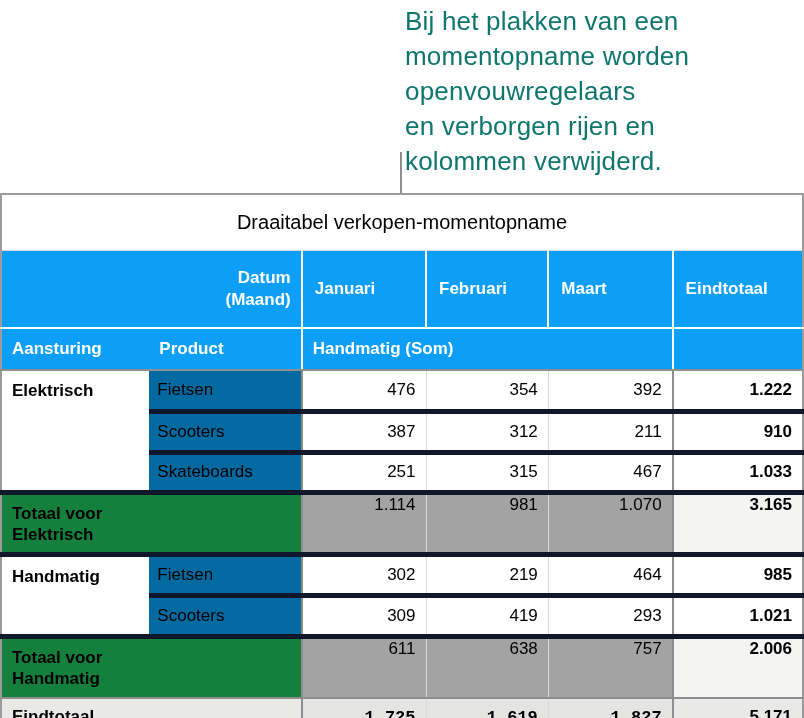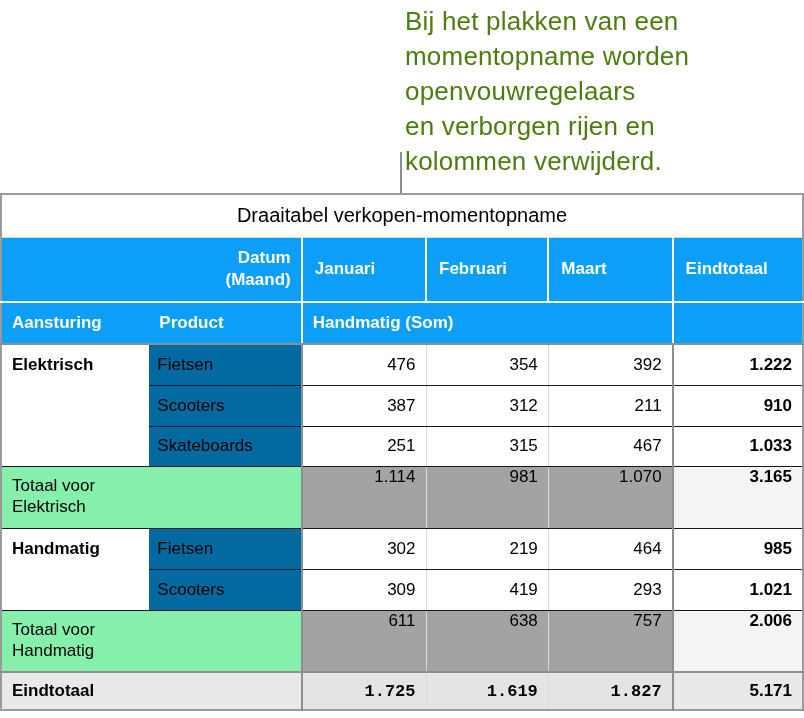--- a/index.html
+++ b/index.html
@@ -2,46 +2,46 @@
 <html><head>
 <meta charset="utf-8">
 <style>
   * { margin: 0; padding: 0; box-sizing: border-box; }
   html, body { width: 804px; height: 718px; background: #ffffff; overflow: hidden; }
   body { font-family: "Liberation Sans", "DejaVu Sans", sans-serif; color: #000; position: relative; }
 
   
   .callout {
     position: absolute; left: 405px; top: 4px; width: 390px;
-    font-size: 26px; line-height: 35px; color: #4d7c0f;
+    font-size: 26px; line-height: 35px; color: #0f766e;
     white-space: pre-line; letter-spacing: 0.2px;
   }
   .connector {
     position: absolute; left: 400px; top: 152px; width: 2px; height: 42px;
     background: #8f8f8f;
   }
 
   
   .pivot-wrap { position: absolute; left: 0; top: 193px; width: 804px; }
   table.pivot {
     width: 804px; table-layout: fixed; border-collapse: collapse;
     border: 2px solid #9b9b9b;
     font-size: 17px;
   }
   td { overflow: hidden; }
 
   .title-cell {
-    height: 43px; text-align: center; vertical-align: middle;
+    height: 56px; text-align: center; vertical-align: middle;
     font-size: 20px; font-weight: 500;
     border-bottom: 1px solid #d9d9d9; background: #fff; margin-top: 24px;
   }
 
   
   .hdr { background: #0d9ff8; color: #ffffff; font-weight: bold; }
-  .hdr-r1 { height: 65px; }
+  .hdr-r1 { height: 78px; }
   .hdr-r2 { height: 42px; border-radius: 6px; }
   .hdr-r1 td { border-bottom: 2px solid #ffffff; vertical-align: middle; }
   .wsep { border-right: 2px solid #ffffff; }
   .hdr-r2 td { border-bottom: 2px solid #8e8e8e; vertical-align: middle; }
   .datum-cell { text-align: right; padding-right: 10px; }
   .datum-cell .wrapbox { display: inline-block; width: 80px; text-align: right; line-height: 22px; }
   .month-hdr { padding-left: 12px; }
   .label-hdr { padding-left: 10px; }
 
   
@@ -55,27 +55,27 @@
 
   .r-sub   { height: 41px; }
   .r-sub3  { height: 40px; }
   .r-total { height: 62px; }
   .r-grand { height: 38px; }
 
   
   .vdark  { border-left: 2px solid #8e8e8e; }
   .vlight { border-left: 1px solid #d9d9d9; }
   
-  .hlight  { border-bottom: 1px solid #0f172a; }
+  .hlight  { border-bottom: 5px solid #0f172a; }
   .hdark-t { border-top: 2px solid #8e8e8e; }
 
   
   .tot-label {
-    font-weight: normal; vertical-align: top; padding: 8px 4px 0 10px;
-    background: #86efac;
+    font-weight: bold; vertical-align: top; padding: 8px 4px 0 10px;
+    background: #15803d;
   }
   .tot-label .wrapbox { display: inline-block; width: 130px; line-height: 21px; }
   .tot-num { background: #a3a3a3; vertical-align: top; padding-top: 0; }
   .tot-gt  { background: #f4f4f3; vertical-align: top; padding-top: 0; font-weight: bold; }
 
   
   .gr-label { font-weight: bold; padding-left: 10px; vertical-align: middle; background: #e9e9e8; }
   .gr-num   { background: #e4e4e3; font-weight: bold; vertical-align: middle; font-family: Liberation Mono, monospace; }
   .gr-gt    { background: #e9e9e8; font-weight: bold; vertical-align: middle; }
 </style>

